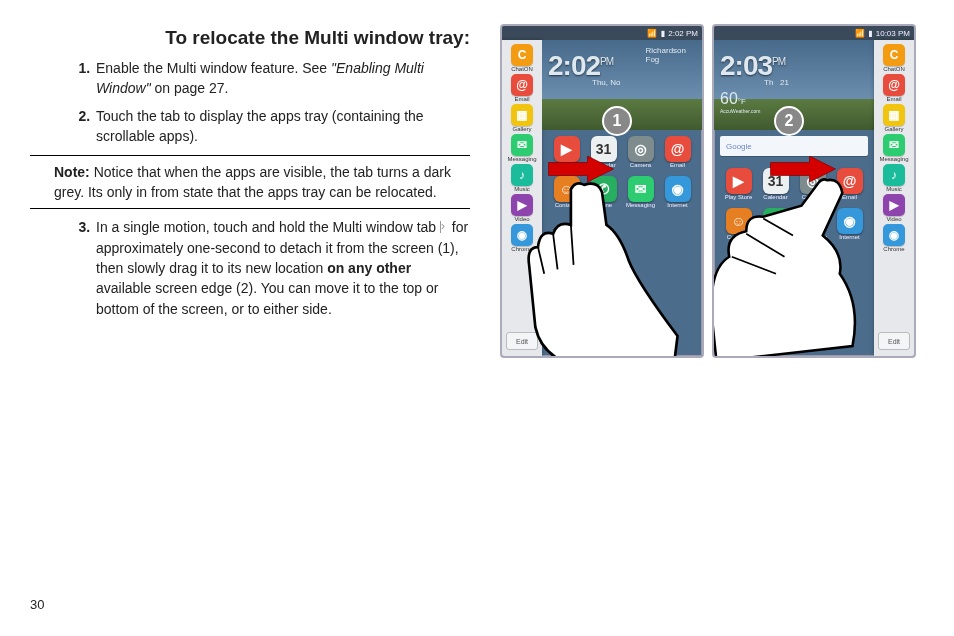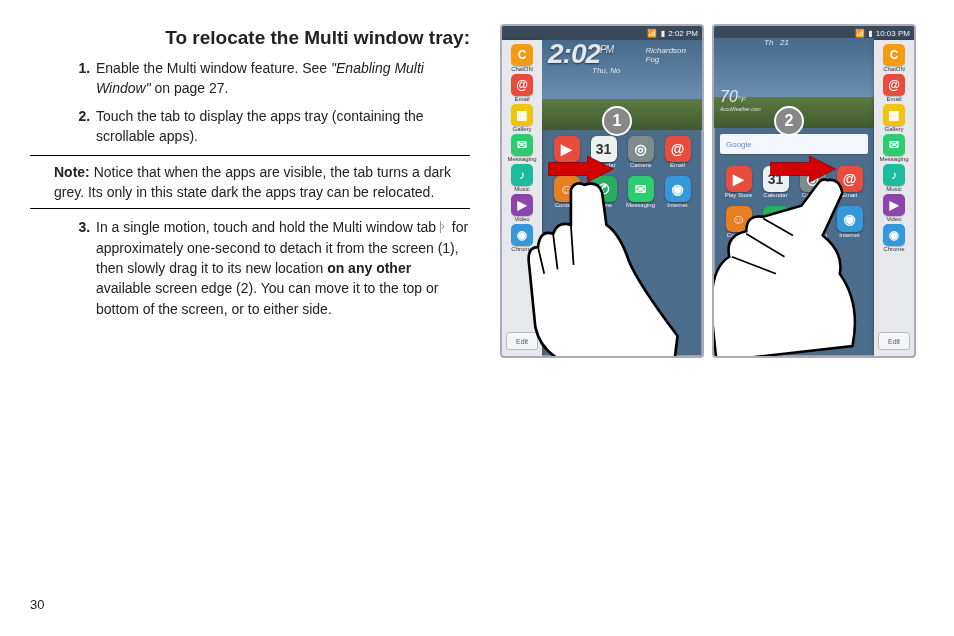--- a/index.html
+++ b/index.html
@@ -108,25 +108,24 @@
     display: flex;
     justify-content: flex-end;
     align-items: center;
     padding: 0 4px;
     gap: 3px;
   }
   .status-icons { display:flex; gap:2px; }
   .clock-area {
     height: 90px;
     color: #dfe8ef;
-    padding: 0 6px;
+    padding: 12px 6px;
     box-sizing: border-box;
     position: relative;
     background: linear-gradient(#486a8a,#6b8eae 65%,#5b7a41 66%,#405a2f 100%);
-    font-style: italic;
   }
   .big-time {
     font-size: 28px;
     font-weight: 700;
     letter-spacing: -1px;
     line-height: 1;
     text-shadow: 0 1px 2px #234;
   }
   .ampm { font-size: 10px; vertical-align: super; font-weight: 400; }
   .date-line { font-size: 8px; margin-top: -2px; margin-left: 44px; }
@@ -228,21 +227,21 @@
 
   <div class="left-col">
     <h4>To relocate the Multi window tray:</h4>
     <ol>
       <li>
         <span>Enable the Multi window feature. See </span><span class="ital">"Enabling Multi Window"</span><span> on page 27.</span>
       </li>
       <li>Touch the tab to display the apps tray (containing the scrollable apps).</li>
     </ol>
     <div class="note-block">
-      <span class="note-label">Note:</span><span> Notice that when the apps are visible, the tab turns a dark grey. Its only in this state dark the apps tray can be relocated.</span>
+      <span class="note-label">Note:</span><span> Notice that when the apps are visible, the tab turns a dark grey. Its only in from state that the apps tray can be relocated.</span>
     </div>
     <ol start="3">
       <li>
         <span>In a single motion, touch and hold the Multi window tab </span><span class="tab-glyph"></span><span> for approximately one-second to detach it from the screen (1), then slowly drag it to its new location </span><b>on any other</b><span> available screen edge (2). You can move it to the top or bottom of the screen, or to either side.</span>
       </li>
     </ol>
   </div>
 
   <div class="right-col">
 
@@ -342,23 +341,24 @@
     </div>
 
     <div class="phone">
       <div class="status-bar">
         <span class="status-icons">📶</span>
         <span class="status-icons">▮</span>
         <span>10:03 PM</span>
       </div>
       <div style="margin-right:40px;">
         <div class="clock-area">
+          <div class="big-time"><span>2:03</span><span class="ampm">PM</span></div>
           <div class="date-line"><span>Th</span> &nbsp; <span>21</span></div>
           <div class="weather" style="left:6px; right:auto; top:50px;">
-            <span class="temp">70</span><span>°F</span>
+            <span class="temp">60</span><span>°F</span>
             <div style="font-size:5px;">AccuWeather.com</div>
           </div>
         </div>
         <div class="search-bar">
           <span>Google</span>
         </div>
         <div class="home-apps" id="apps2">
             <div class="home-app">
               <div class="ic" style="background:#e74c3c;color:#fff">▶</div>
               <span>Play Store</span>

